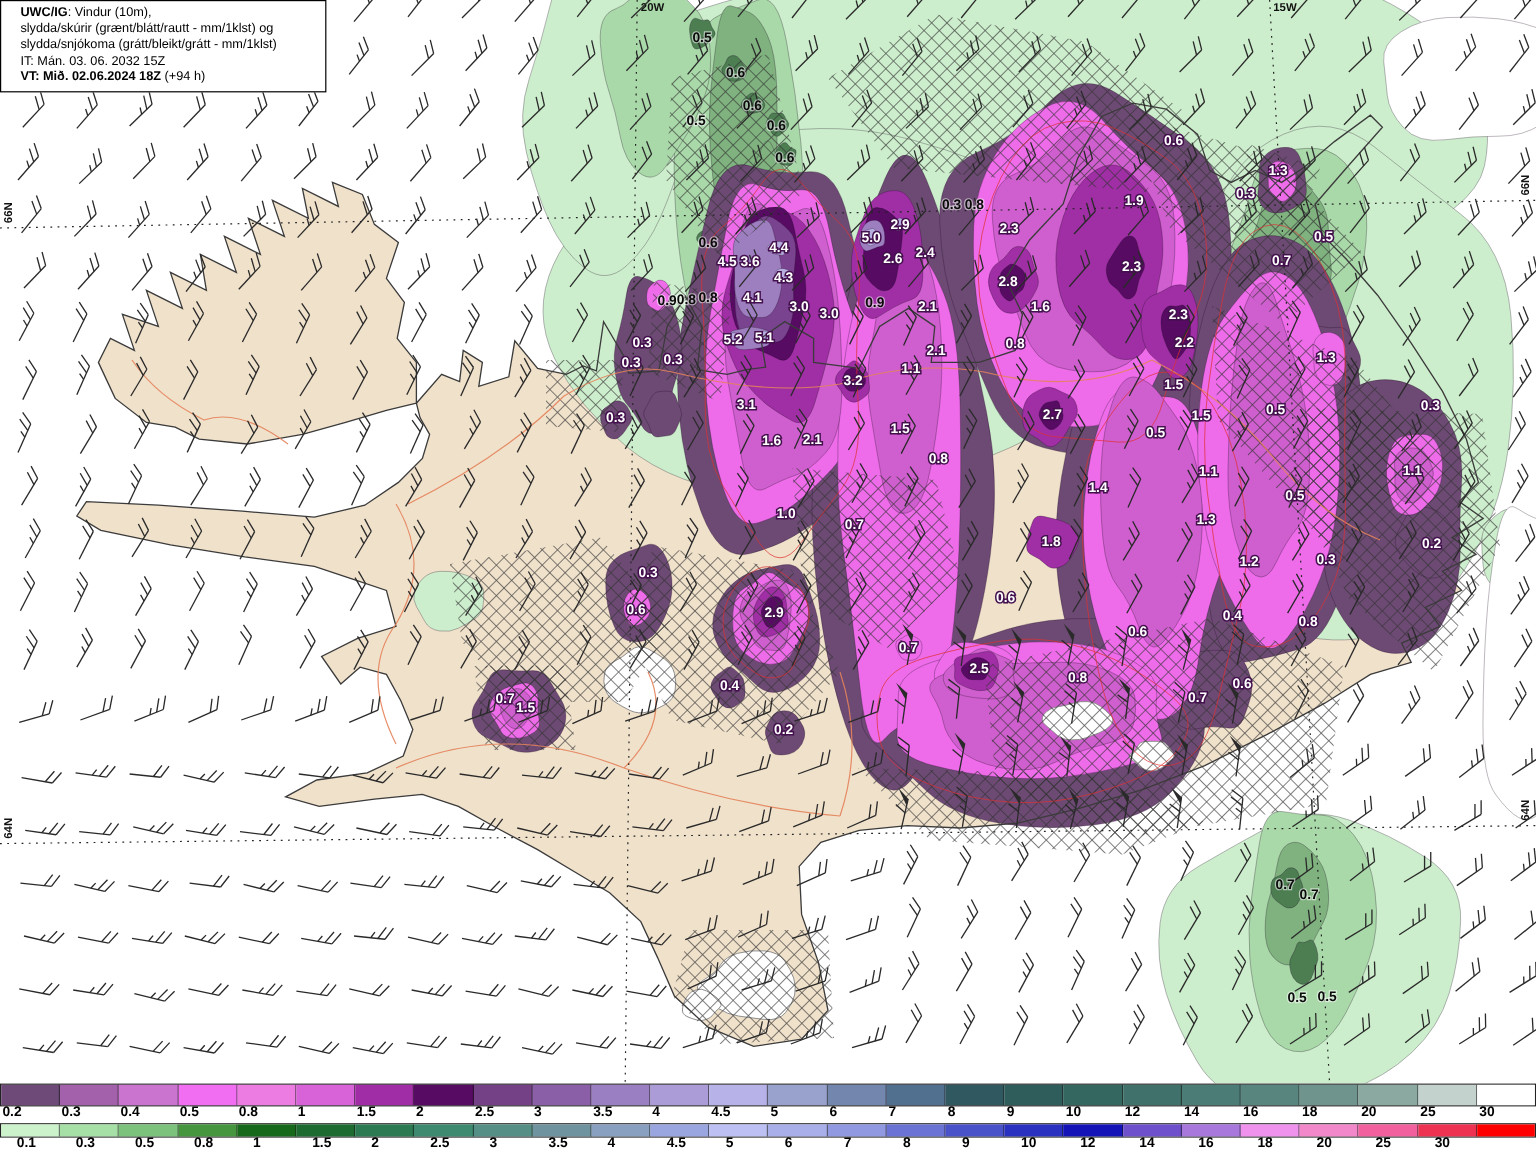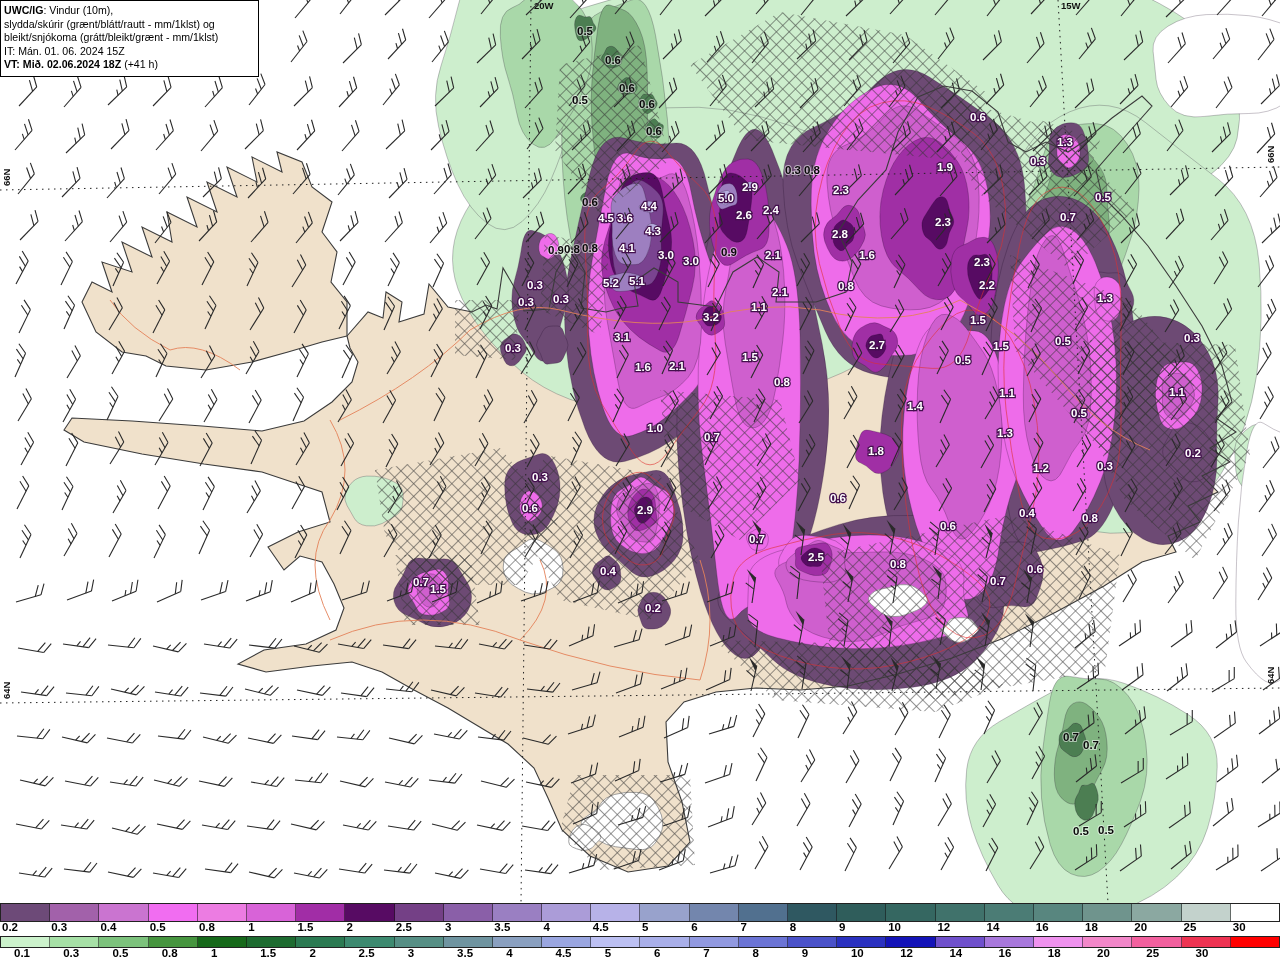--- a/index.html
+++ b/index.html
@@ -1,20 +1,20 @@
 <!DOCTYPE html>
 <html><head>
 <meta charset="utf-8">
 <style>
   html,body{margin:0;padding:0;}
   body{width:1280px;height:960px;background:#fff;font-family:"Liberation Sans",sans-serif;overflow:hidden;position:relative;}
   #map{position:relative;width:1280px;height:903px;background:#fff;}
   #mapsvg{position:absolute;left:0;top:0;}
   #titlebox{position:absolute;left:0;top:0;width:248px;background:#fff;border:1px solid #000;
-    padding:3px 6px 4px 3px;font-size:10.6px;line-height:1.28;color:#000;z-index:6;}
+    padding:3px 6px 4px 16px;font-size:10.6px;line-height:1.28;color:#000;z-index:6;}
   #titlebox b{font-weight:bold;}
   #colorbars{position:absolute;left:0;top:903px;width:1280px;background:#fff;}
   .bar{display:flex;width:1280px;box-sizing:border-box;border:1px solid #222;}
   .bar .cell{flex:1 1 auto;border-right:1px solid rgba(20,20,20,.55);}
   .bar .cell:last-child{border-right:none;}
   .bar-a{height:19px;}
   .bar-b{height:12px;}
   .barlabels{position:relative;width:1280px;font-weight:bold;font-size:11.5px;color:#000;}
   .lab-a{height:14px;}
   .lab-b{height:12px;text-align:right;}
@@ -2529,23 +2529,23 @@
         <text class="vlab-b" x="729" y="256" text-anchor="middle">0.9</text>
         <text class="vlab-b" x="1071" y="741" text-anchor="middle">0.7</text>
         <text class="vlab-b" x="1091" y="749" text-anchor="middle">0.7</text>
         <text class="vlab-b" x="1081" y="835" text-anchor="middle">0.5</text>
         <text class="vlab-b" x="1106" y="834" text-anchor="middle">0.5</text>
       </g>
     </svg>
   <div id="titlebox">
     <div><b>UWC/IG</b><span>: Vindur (10m),</span></div>
     <div>slydda/skúrir (grænt/blátt/rautt - mm/1klst) og</div>
-    <div>bleikt/snjókoma (grátt/bleikt/grænt - mm/1klst)</div>
-    <div>IT: Mán. 01. 06. 2024 15Z</div>
-    <div><b>VT: Mið. 02.06.2024 18Z</b><span> (+41 h)</span></div>
+    <div>slydda/snjókoma (grátt/bleikt/grátt - mm/1klst)</div>
+    <div>IT: Mán. 03. 06. 2032 15Z</div>
+    <div><b>VT: Mið. 02.06.2024 18Z</b><span> (+94 h)</span></div>
   </div>
 </div>
 
 <div id="colorbars">
   <div class="bar bar-a" id="bar-sleet">
       <div class="cell" style="background: rgb(109, 74, 120);"></div>
       <div class="cell" style="background: rgb(162, 97, 170);"></div>
       <div class="cell" style="background: rgb(202, 116, 208);"></div>
       <div class="cell" style="background: rgb(241, 109, 241);"></div>
       <div class="cell" style="background: rgb(236, 124, 226);"></div>

